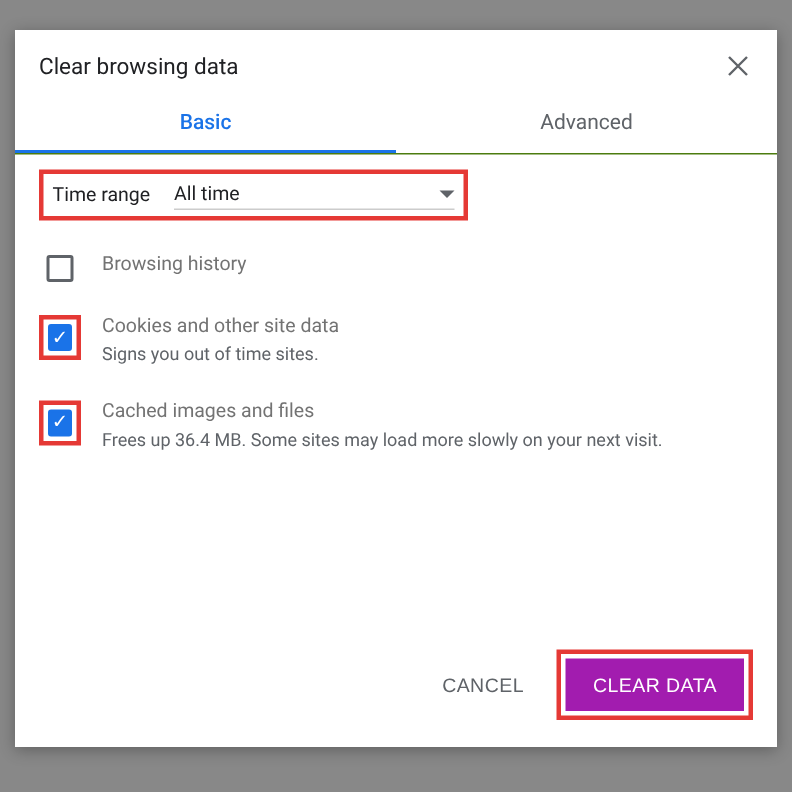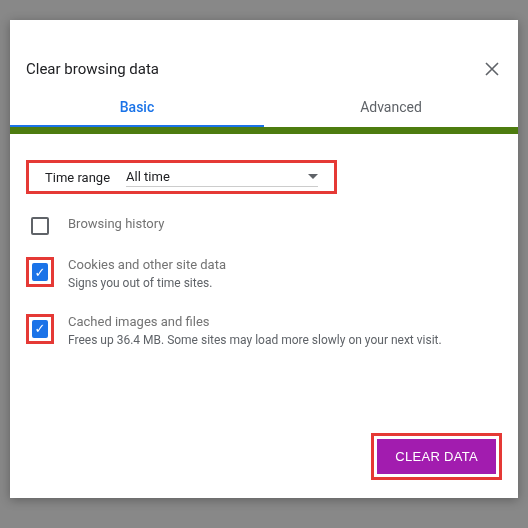--- a/index.html
+++ b/index.html
@@ -12,37 +12,36 @@
     .dialog {
       position: absolute; left: 10px; top: 20px;
       width: 508px; height: 478px;
       background: #fff;
       box-shadow: 0 2px 10px rgba(0,0,0,0.3);
       display: flex; flex-direction: column;
     }
     .header {
       display: flex; align-items: center; justify-content: space-between;
       padding: 14px 16px 8px 16px;
-      margin-top: 25px;
     }
     .title { font-size: 15px; color: #202124; }
     .close-btn { width: 20px; height: 20px; color: #5f6368; cursor: pointer; display:flex; align-items:center; justify-content:center; }
     .tabs {
-      display: flex; border-bottom: 7px solid #4d7c0f;
+      display: flex; border-bottom: 1px solid #4d7c0f;
     }
     .tab {
       flex: 1; text-align: center; padding: 12px 0 10px 0;
       font-size: 14px; color: #5f6368; cursor: pointer;
       border-bottom: 2px solid transparent;
     }
     .tab.active { color: #1a73e8; font-weight: 500; border-bottom: 2px solid #1a73e8; }
     .body { flex: 1; padding: 6px 16px; }
     .time-row {
       display: flex; align-items: center; gap: 16px;
-      border: 3px solid #e53935; padding: 4px 16px; margin-top: 20px; width: 311px;
+      border: 3px solid #e53935; padding: 4px 6px; margin-top: 4px; width: 286px;
     }
     .time-label { font-size: 13px; color: #202124; }
     .time-select {
       flex: 1; display: flex; justify-content: space-between; align-items: center;
       border-bottom: 1px solid #ccc; padding: 2px 0;
       font-size: 13px; color: #202124; cursor: pointer;
     }
     .arrow-down {
       width: 0; height: 0; border-left: 5px solid transparent;
       border-right: 5px solid transparent; border-top: 5px solid #5f6368;
@@ -130,17 +129,18 @@
         </div>
       </div>
       <div class="opt-text">
         <div class="opt-title">Cached images and files</div>
         <div class="opt-desc">Frees up 36.4 MB. Some sites may load more slowly on your next visit.</div>
       </div>
     </div>
   </div>
 
   <div class="footer">
+    <button class="btn-cancel">CANCEL</button>
     <div class="btn-primary-wrap">
       <button class="btn-primary">CLEAR DATA</button>
     </div>
   </div>
 </div>
 
 </body></html>

